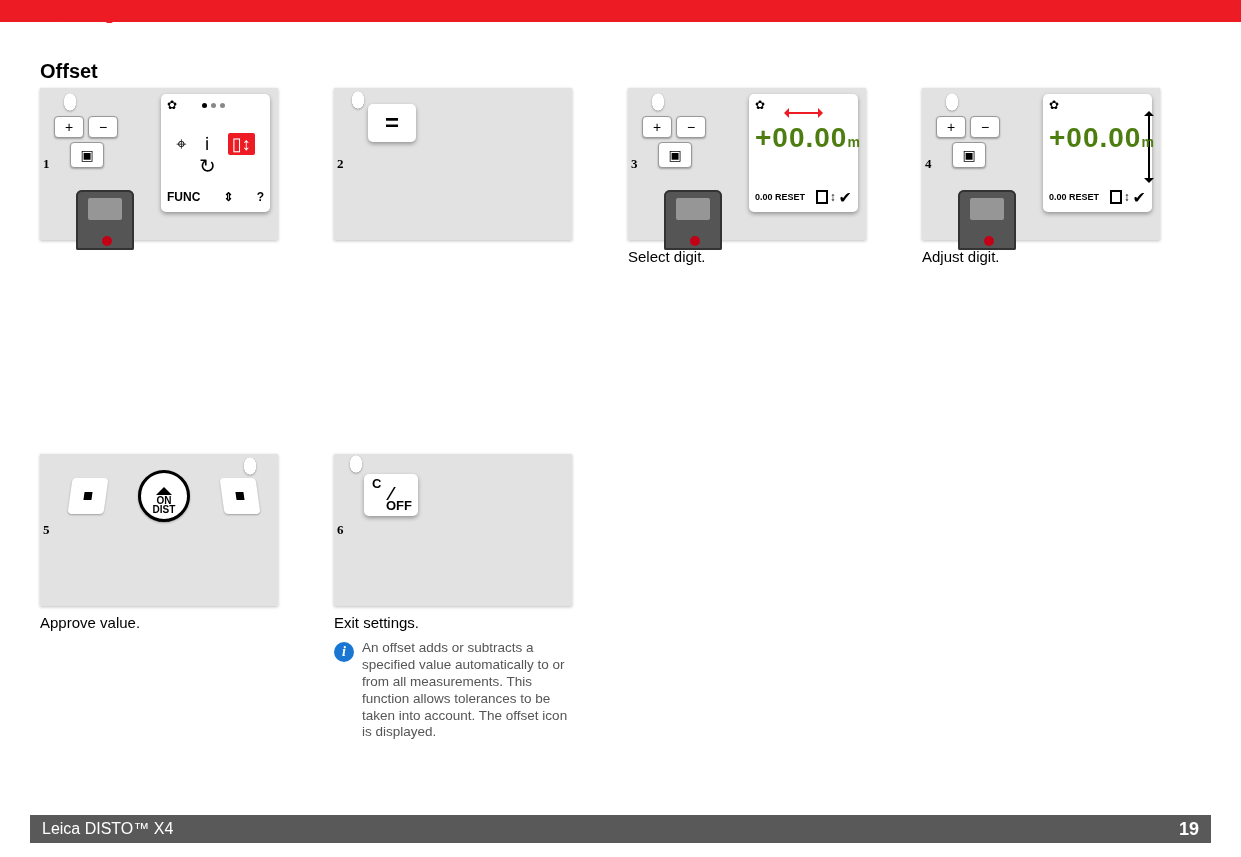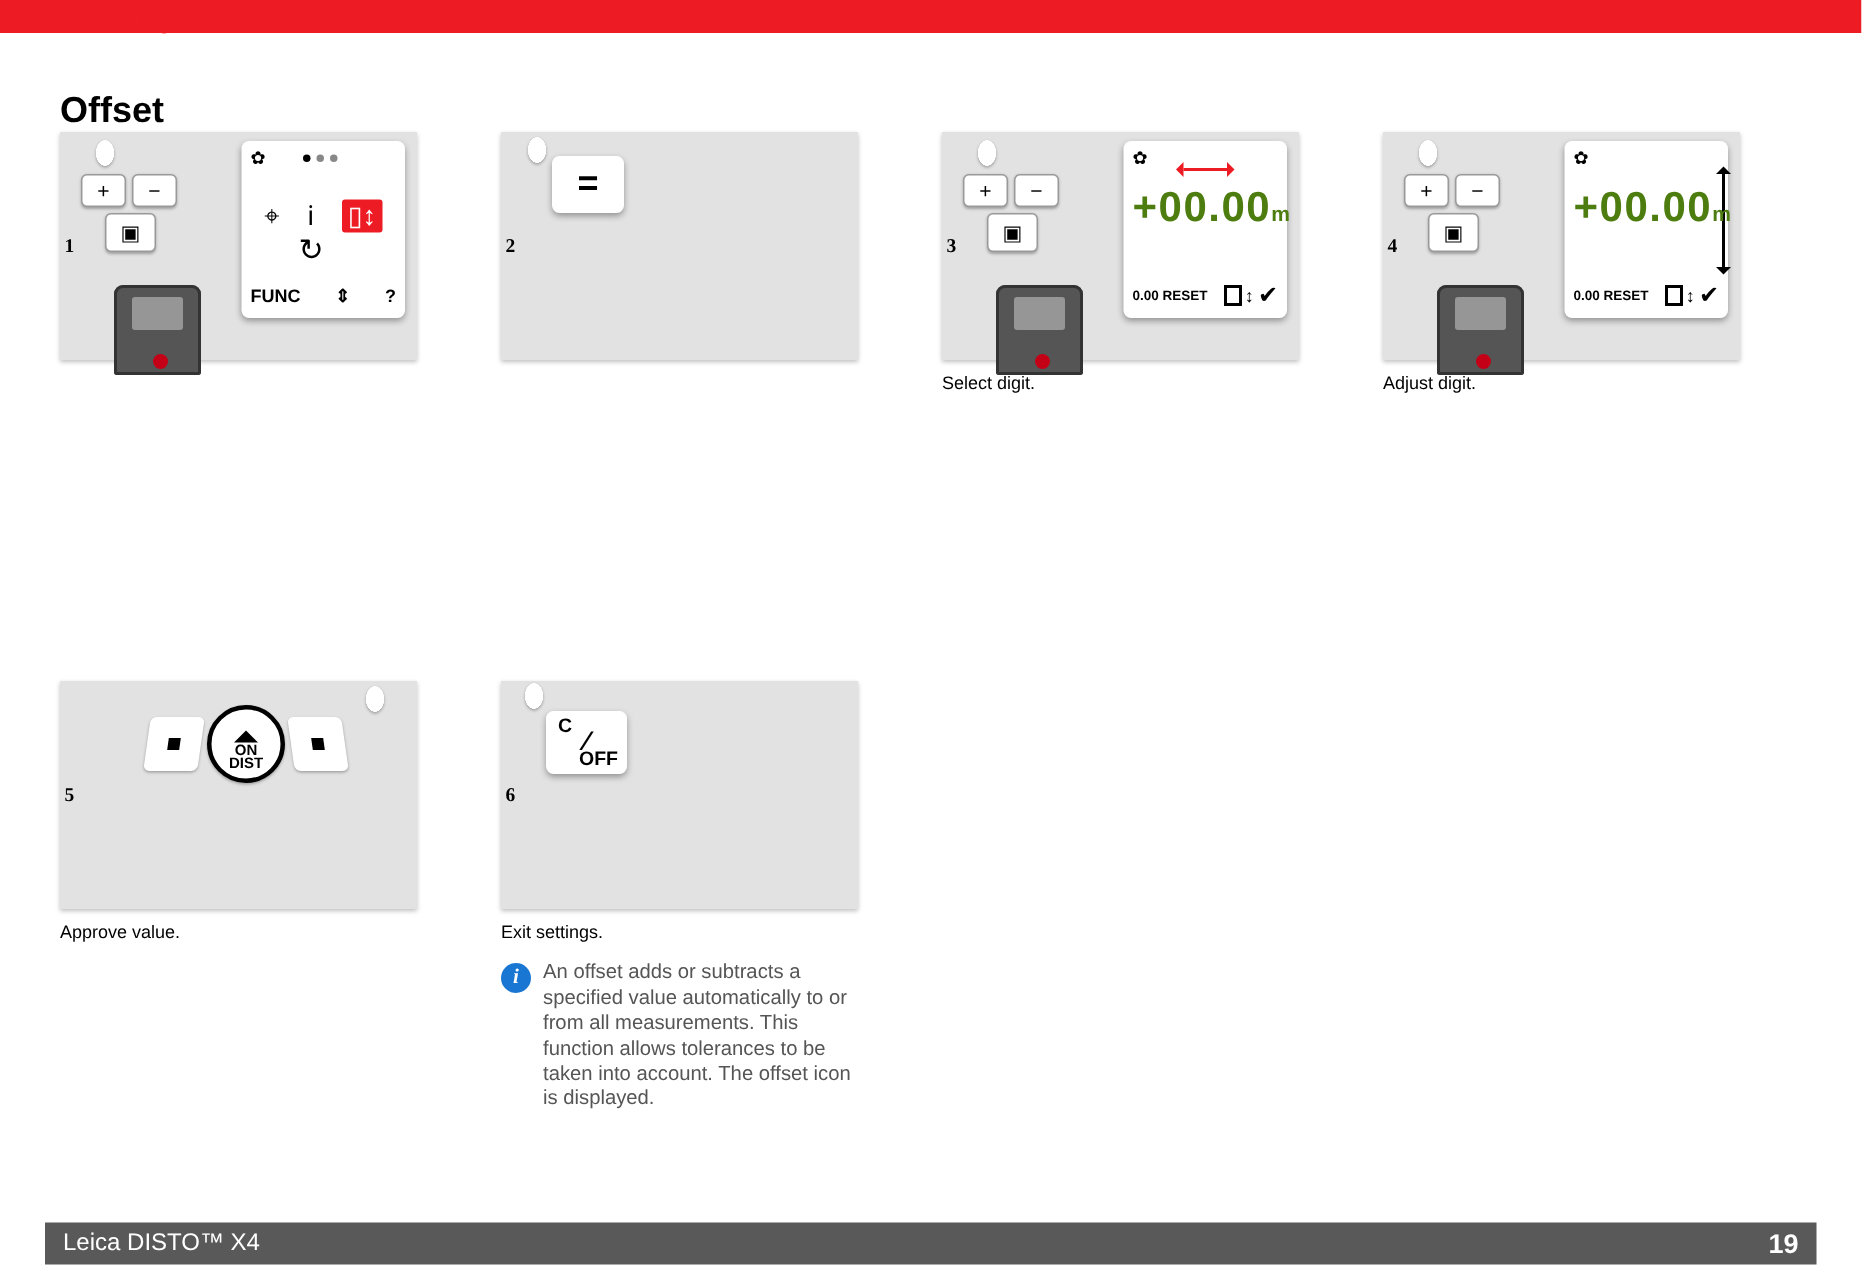--- a/index.html
+++ b/index.html
@@ -6,21 +6,21 @@
   html, body { width: 1241px; height: 857px; font-family: Arial, Helvetica, sans-serif; background: #fff; }
   body { position: relative; overflow: hidden; }
 
   
   .header-bar { position: absolute; left: 0; right: 0; top: 0; height: 22px; background: #ed1c24; }
   .header-title { position: absolute; left: 48px; top: 2px; font-size: 20px; font-weight: 700; color: #ed1c24; text-shadow: 0 0 0 #ed1c24; }
   
   .header-title { top: 1px; color: #ed1c24; }
 
   
-  .section-title { position: absolute; left: 40px; top: 60px; font-size: 24px; font-weight: 800; color: #000; }
+  .section-title { position: absolute; left: 40px; top: 60px; font-size: 20px; font-weight: 800; color: #000; }
 
   
   .steps { position: absolute; left: 40px; top: 88px; right: 30px; }
   .step { position: absolute; width: 238px; }
   .s1 { left: 0;   top: 0; }
   .s2 { left: 294px; top: 0; }
   .s3 { left: 588px; top: 0; }
   .s4 { left: 882px; top: 0; }
   .s5 { left: 0;   top: 366px; }
   .s6 { left: 294px; top: 366px; }
@@ -73,33 +73,33 @@
   .reset-line { position:absolute; left:6px; right:6px; bottom:4px; height:22px; display:flex; align-items:center; justify-content:space-between; }
   .reset-line .r { font-size:9px; font-weight:700; line-height:.9; color:#000; }
   .reset-line .chk { font-size:16px; color:#000; }
   .reset-line .ref { width:12px; height:14px; border:2px solid #000; position:relative; }
   .reset-line .ref::after { content:"↕"; position:absolute; right:-10px; top:-2px; font-size:12px; }
 
   
   .eq { position:absolute; inset:0; display:flex; align-items:center; justify-content:center; font-size:24px; font-weight:900; color:#000; }
 
   
-  .ondist-wrap { position:absolute; left:30px; top:16px; right:20px; height:52px; display:flex; align-items:center; justify-content:center; gap:4px; }
+  .ondist-wrap { position:absolute; left:30px; top:16px; right:20px; height:52px; display:flex; align-items:center; justify-content:space-between; gap:4px; }
   .side-key { width:36px; height:36px; background:#fff; border-radius:4px; box-shadow:0 1px 2px rgba(0,0,0,.3); position:relative; transform:skewX(-8deg); }
   .side-key::after { content:""; position:absolute; left:14px; top:14px; width:8px; height:8px; background:#000; }
   .side-key.right { transform:skewX(8deg); }
   .ondist-btn { width:52px; height:52px; border-radius:50%; background:#fff; border:3px solid #000; display:flex; flex-direction:column; align-items:center; justify-content:center; font-size:10px; font-weight:900; line-height:.9; box-shadow:0 1px 2px rgba(0,0,0,.3); }
   .ondist-btn::before { content:""; width:0; height:0; border:8px solid transparent; border-bottom-color:#000; margin-bottom:1px; }
 
   
   .coff-label { position:absolute; inset:0; display:flex; flex-direction:column; align-items:center; justify-content:center; font-size:13px; font-weight:900; line-height:.95; }
   .coff-label .slash { font-size:18px; margin:-4px 0; }
 
   
-  .caption { position:absolute; left:0; top:160px; font-size:12px; color:#000; }
+  .caption { position:absolute; left:0; top:160px; font-size:15px; color:#000; }
 
   
   .info { position:absolute; left:0; top:186px; width:245px; font-size:13.5px; color:#555; line-height:1.25; }
   .info-icon { position:absolute; left:0; top:2px; width:20px; height:20px; border-radius:50%; background:#1976d2; color:#fff; display:flex; align-items:center; justify-content:center; font-style:italic; font-weight:800; font-family:Georgia,serif; font-size:14px; }
   .info-text { margin-left:28px; }
 
   
   .footer-bar { position:absolute; left:30px; right:30px; bottom:14px; height:28px; background:#595959; display:flex; align-items:center; justify-content:space-between; padding:0 12px; }
   .footer-text { color:#fff; font-size:16px; }
   .footer-page { color:#fff; font-size:18px; font-weight:700; }

